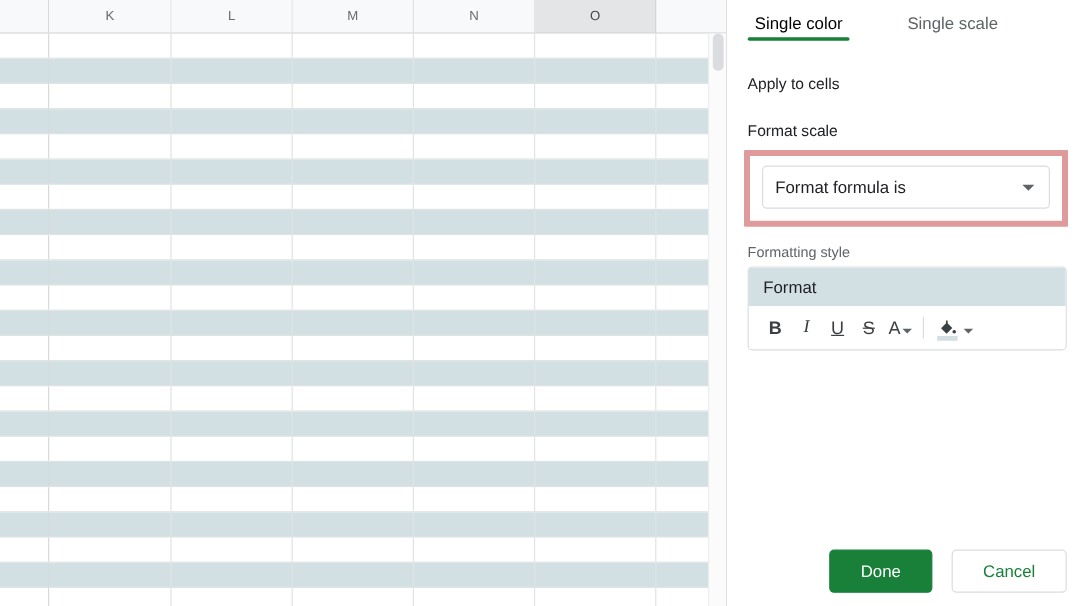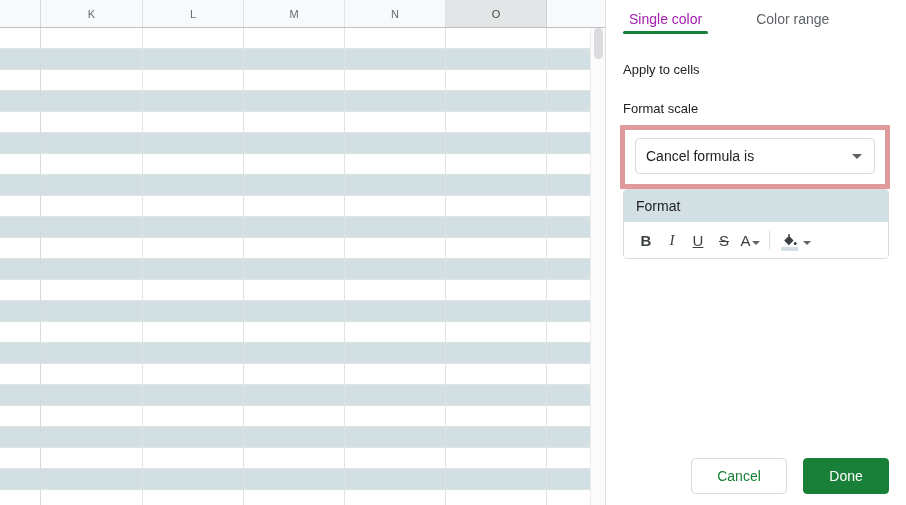--- a/index.html
+++ b/index.html
@@ -86,21 +86,21 @@
   .tab {
     position: relative;
     height: 38px;
     display: flex; align-items: center;
     font-size: 14px;
     color: #5f6368;
     padding: 0 6px;
     cursor: pointer;
     white-space: nowrap;
   }
-  .tab.active { color: #a21caf; font-weight: 500; }
+  .tab.active { color: #000000; font-weight: 500; }
   .tab.active::after {
     content: "";
     position: absolute;
     left: 0; right: 0; bottom: 4px;
     height: 3px;
     background: #188038;
     border-radius: 2px;
   }
   .tab-spacer { width: 42px; }
 
@@ -498,38 +498,39 @@
   </div>
 
   <div class="panel">
 
     <div class="tabs">
       <div class="tab active">
         <span>Single color</span>
       </div>
       <div class="tab-spacer"></div>
       <div class="tab">
-        <span>Color range</span>
+        <span>Single scale</span>
       </div>
     </div>
 
     <div class="section-label">Apply to cells</div>
 
 
     <div class="section-label">Format scale</div>
 
     <div class="rules-highlight">
       <div class="rules-inner">
         <div class="select-box">
-          <span class="select-value">Cancel formula is</span>
+          <span class="select-value">Format formula is</span>
           <span class="caret"></span>
         </div>
       </div>
     </div>
 
+    <div class="style-label">Formatting style</div>
 
     <div class="style-box">
       <div class="style-preview">
         <span>Format</span>
       </div>
       <div class="style-toolbar">
         <div class="tb-btn bold">
             <span>B</span>
           </div>
         <div class="tb-btn italic">
@@ -554,22 +555,22 @@
               <circle cx="14.2" cy="11.4" r="1.5" fill="#3c4043"></circle>
             </svg>
             <span class="fill-swatch"></span>
           </div>
           <span class="tb-caret"></span>
         </div>
       </div>
     </div>
 
     <div class="actions">
+      <div class="btn btn-done">
+        <span>Done</span>
+      </div>
       <div class="btn btn-cancel">
         <span>Cancel</span>
       </div>
-      <div class="btn btn-done">
-        <span>Done</span>
-      </div>
     </div>
 
   </div>
 </div>
 
 </body></html>

